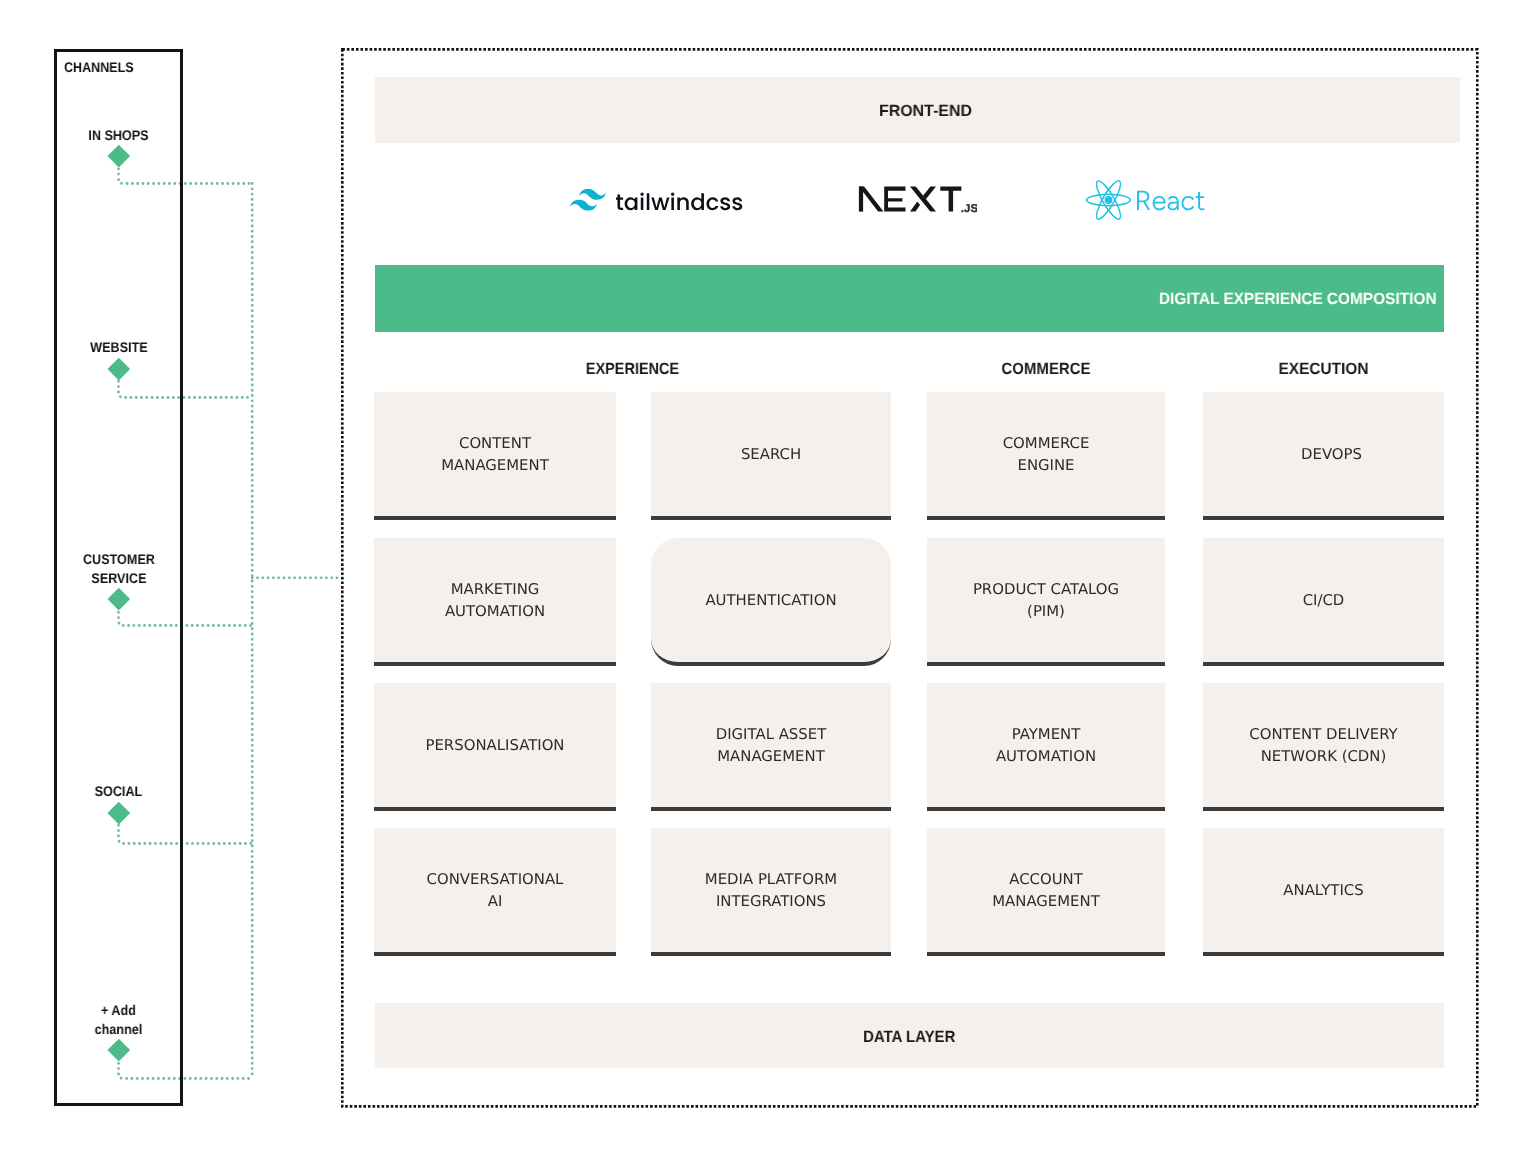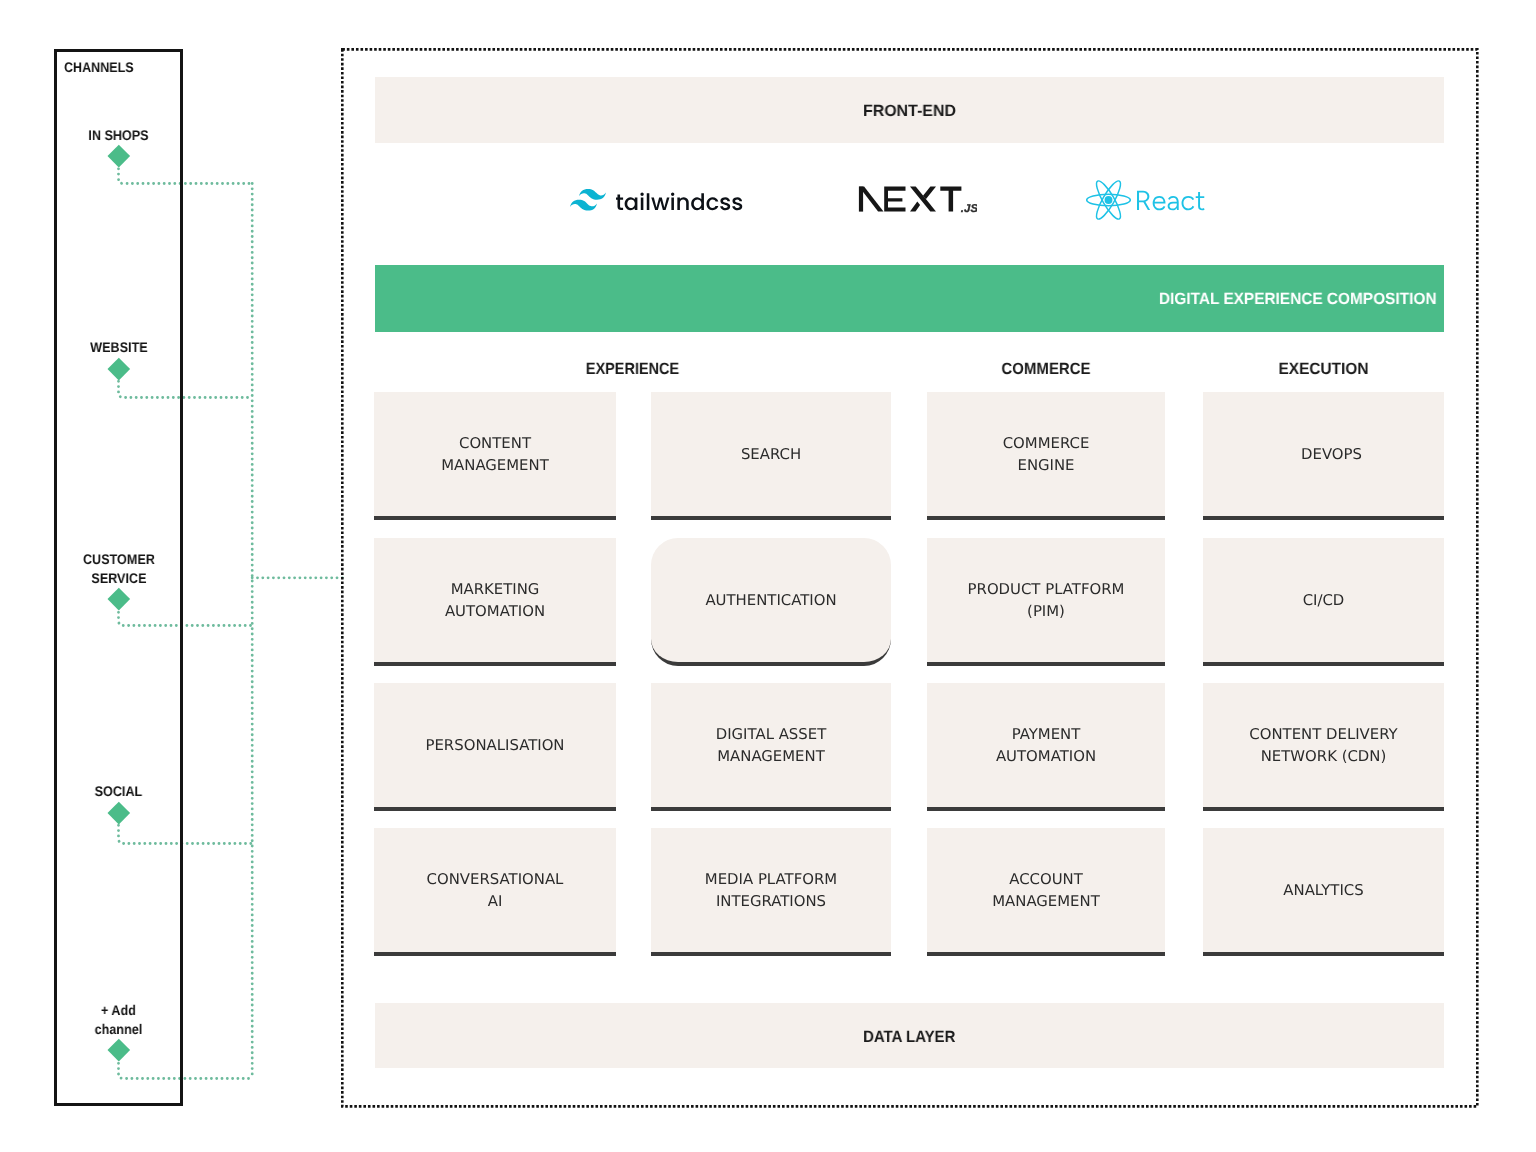--- a/index.html
+++ b/index.html
@@ -71,34 +71,34 @@
   <div class="channel" style="top:999.8px">
     <div class="channel-label">+ Add
 channel</div>
     <div class="diamond"></div>
   </div>
 
   <svg class="conn" width="1536" height="1152" style="left:0;top:0;" xmlns="http://www.w3.org/2000/svg">
     <rect x="342.3" y="49.4" width="1135" height="1057" fill="none" stroke="#121212" stroke-width="2.6" stroke-linecap="butt" stroke-dasharray="2.6 1.95"></rect>
   </svg>
 
-  <div class="bar" style="left:375px;top:77px;width:1069px;height:66px;">
+  <div class="bar" style="left:375px;top:77px;width:1069px;height:66px;padding-left:16px;">
     <span class="bar-label" style="transform:scaleX(0.979);">FRONT-END</span>
   </div>
 
   <div class="logo" style="left:570.3px;top:189.3px;align-items:flex-start;">
     <svg width="36" height="22.8" viewBox="0 0 54 34.2">
       <path fill="#0bb3d2" d="M27 0c-7.2 0-11.7 3.6-13.5 10.8 2.7-3.6 5.85-4.95 9.45-4.05 2.054.513 3.522 2.004 5.147 3.653C30.744 13.09 33.808 16.2 40.5 16.2c7.2 0 11.7-3.6 13.5-10.8-2.7 3.6-5.85 4.95-9.45 4.05-2.054-.513-3.522-2.004-5.147-3.653C36.756 3.11 33.692 0 27 0zM13.5 16.2C6.3 16.2 1.8 19.8 0 27c2.7-3.6 5.85-4.95 9.45-4.05 2.054.514 3.522 2.004 5.147 3.653C17.244 29.29 20.308 32.4 27 32.4c7.2 0 11.7-3.6 13.5-10.8-2.7 3.6-5.85 4.95-9.45 4.05-2.054-.513-3.522-2.004-5.147-3.653C23.256 19.31 20.192 16.2 13.5 16.2z"></path>
     </svg>
     <svg width="128" height="20" viewBox="0 -18 128 20" style="margin-left:9.5px;margin-top:2.3px;" role="img" aria-label="tailwindcss">
       <path fill="#0d1117" d="M4.07 -10.35V-3.46Q4.07 -2.76 4.4 -2.45Q4.72 -2.15 5.51 -2.15H7.1V0H5.06Q3.32 0 2.4 -0.81Q1.47 -1.63 1.47 -3.46V-10.35H0V-12.45H1.47V-15.55H4.07V-12.45H7.1V-10.35ZM14.49 -12.66Q15.96 -12.66 17.05 -12.08Q18.15 -11.5 18.8 -10.64V-12.45H21.4V0H18.8V-1.85Q18.15 -0.97 17.02 -0.38Q15.89 0.2 14.44 0.2Q12.84 0.2 11.5 -0.62Q10.17 -1.45 9.39 -2.93Q8.61 -4.41 8.61 -6.28Q8.61 -8.16 9.39 -9.61Q10.17 -11.05 11.51 -11.85Q12.86 -12.66 14.49 -12.66ZM15.03 -10.42Q14.03 -10.42 13.18 -9.93Q12.32 -9.45 11.79 -8.51Q11.25 -7.57 11.25 -6.28Q11.25 -4.99 11.79 -4.02Q12.32 -3.05 13.19 -2.54Q14.06 -2.03 15.03 -2.03Q16.02 -2.03 16.88 -2.53Q17.74 -3.03 18.27 -3.99Q18.8 -4.95 18.8 -6.24Q18.8 -7.53 18.27 -8.48Q17.74 -9.42 16.88 -9.92Q16.02 -10.42 15.03 -10.42ZM24.45 -15.75Q24.45 -16.45 24.93 -16.93Q25.4 -17.4 26.1 -17.4Q26.78 -17.4 27.26 -16.93Q27.73 -16.45 27.73 -15.75Q27.73 -15.05 27.26 -14.58Q26.78 -14.1 26.1 -14.1Q25.4 -14.1 24.93 -14.58Q24.45 -15.05 24.45 -15.75ZM27.37 -12.45V0H24.79V-12.45ZM33.34 -16.72V0H30.76V-16.72ZM53.45 -12.45 49.58 0H46.87L44.36 -9.2L41.86 0H39.14L35.26 -12.45H37.88L40.48 -2.44L43.12 -12.45H45.81L48.34 -2.49L50.92 -12.45ZM55.03 -15.75Q55.03 -16.45 55.51 -16.93Q55.98 -17.4 56.68 -17.4Q57.36 -17.4 57.83 -16.93Q58.31 -16.45 58.31 -15.75Q58.31 -15.05 57.83 -14.58Q57.36 -14.1 56.68 -14.1Q55.98 -14.1 55.51 -14.58Q55.03 -15.05 55.03 -15.75ZM57.95 -12.45V0H55.37V-12.45ZM72.73 -7.35V0H70.17V-6.96Q70.17 -8.63 69.34 -9.53Q68.5 -10.42 67.05 -10.42Q65.61 -10.42 64.76 -9.53Q63.91 -8.63 63.91 -6.96V0H61.34V-12.45H63.91V-11.03Q64.55 -11.8 65.53 -12.23Q66.51 -12.66 67.62 -12.66Q69.09 -12.66 70.25 -12.05Q71.42 -11.44 72.07 -10.24Q72.73 -9.04 72.73 -7.35ZM81.04 -12.66Q82.26 -12.66 83.45 -12.12Q84.64 -11.59 85.34 -10.71V-16.72H87.94V0H85.34V-1.88Q84.7 -0.97 83.59 -0.38Q82.47 0.2 81.02 0.2Q79.39 0.2 78.05 -0.62Q76.7 -1.45 75.92 -2.93Q75.15 -4.41 75.15 -6.28Q75.15 -8.16 75.92 -9.61Q76.7 -11.05 78.05 -11.85Q79.39 -12.66 81.04 -12.66ZM81.56 -10.42Q80.57 -10.42 79.71 -9.93Q78.85 -9.45 78.32 -8.51Q77.79 -7.57 77.79 -6.28Q77.79 -4.99 78.32 -4.02Q78.85 -3.05 79.72 -2.54Q80.59 -2.03 81.56 -2.03Q82.56 -2.03 83.42 -2.53Q84.28 -3.03 84.81 -3.99Q85.34 -4.95 85.34 -6.24Q85.34 -7.53 84.81 -8.48Q84.28 -9.42 83.42 -9.92Q82.56 -10.42 81.56 -10.42ZM96.57 -12.66Q98.83 -12.66 100.31 -11.58Q101.79 -10.51 102.31 -8.52H99.53Q99.19 -9.45 98.45 -9.97Q97.7 -10.49 96.57 -10.49Q94.99 -10.49 94.05 -9.37Q93.11 -8.25 93.11 -6.24Q93.11 -4.23 94.05 -3.1Q94.99 -1.97 96.57 -1.97Q98.81 -1.97 99.53 -3.93H102.31Q101.77 -2.03 100.28 -0.92Q98.78 0.2 96.57 0.2Q94.78 0.2 93.41 -0.6Q92.03 -1.4 91.25 -2.86Q90.47 -4.32 90.47 -6.24Q90.47 -8.16 91.25 -9.62Q92.03 -11.07 93.41 -11.87Q94.78 -12.66 96.57 -12.66ZM104.21 -3.82H106.88Q106.94 -3.03 107.63 -2.5Q108.32 -1.97 109.36 -1.97Q110.45 -1.97 111.05 -2.38Q111.64 -2.8 111.64 -3.46Q111.64 -4.16 110.98 -4.5Q110.31 -4.84 108.86 -5.24Q107.46 -5.63 106.58 -5.99Q105.7 -6.35 105.06 -7.1Q104.41 -7.84 104.41 -9.06Q104.41 -10.06 105 -10.88Q105.59 -11.71 106.68 -12.18Q107.78 -12.66 109.2 -12.66Q111.33 -12.66 112.63 -11.58Q113.93 -10.51 114.02 -8.66H111.44Q111.37 -9.49 110.76 -9.99Q110.15 -10.49 109.11 -10.49Q108.1 -10.49 107.55 -10.1Q107.01 -9.72 107.01 -9.09Q107.01 -8.59 107.37 -8.25Q107.73 -7.91 108.25 -7.72Q108.77 -7.53 109.79 -7.23Q111.15 -6.87 112.02 -6.5Q112.89 -6.12 113.52 -5.4Q114.15 -4.68 114.18 -3.48Q114.18 -2.42 113.59 -1.58Q113 -0.75 111.93 -0.27Q110.85 0.2 109.41 0.2Q107.94 0.2 106.77 -0.33Q105.61 -0.86 104.93 -1.77Q104.25 -2.69 104.21 -3.82ZM116.28 -3.82H118.94Q119.01 -3.03 119.7 -2.5Q120.39 -1.97 121.43 -1.97Q122.51 -1.97 123.11 -2.38Q123.71 -2.8 123.71 -3.46Q123.71 -4.16 123.05 -4.5Q122.38 -4.84 120.93 -5.24Q119.53 -5.63 118.65 -5.99Q117.77 -6.35 117.12 -7.1Q116.48 -7.84 116.48 -9.06Q116.48 -10.06 117.07 -10.88Q117.66 -11.71 118.75 -12.18Q119.85 -12.66 121.27 -12.66Q123.4 -12.66 124.7 -11.58Q126 -10.51 126.09 -8.66H123.51Q123.44 -9.49 122.83 -9.99Q122.22 -10.49 121.18 -10.49Q120.16 -10.49 119.62 -10.1Q119.08 -9.72 119.08 -9.09Q119.08 -8.59 119.44 -8.25Q119.8 -7.91 120.32 -7.72Q120.84 -7.53 121.86 -7.23Q123.22 -6.87 124.09 -6.5Q124.96 -6.12 125.59 -5.4Q126.22 -4.68 126.24 -3.48Q126.24 -2.42 125.66 -1.58Q125.07 -0.75 123.99 -0.27Q122.92 0.2 121.48 0.2Q120.01 0.2 118.84 -0.33Q117.68 -0.86 117 -1.77Q116.32 -2.69 116.28 -3.82Z"></path>
     </svg>
   </div>
 
-  <div class="logo" style="left:857px;top:184px;font-style:italic;">
+  <div class="logo" style="left:857px;top:184px;">
     <svg width="120" height="32" viewBox="0 0 120 32" role="img" aria-label="NEXT.JS">
       <title>NEXT</title>
       <g fill="#161616">
 
         <path d="M1.9 2.6 H6.1 V27.6 H1.9 Z"></path>
 
         <path d="M1.9 2.6 H7.1 L26.5 27.6 H21.1 Z"></path>
 
         <path d="M27.2 2.6 H48.5 V6.85 H31.0 V14.3 H45.4 V17.5 H31.0 V23.5 H48.5 V27.6 H27.2 Z"></path>
 
@@ -152,21 +152,21 @@
         <div class="card-label">DEVOPS</div>
       </div>
       <div class="card" style="left: 374px; top: 537.5px; width: 242px; height: 128px;">
         <div class="card-label">MARKETING
 AUTOMATION</div>
       </div>
       <div class="card" style="left: 651px; top: 537.5px; width: 240px; height: 128px; border-radius: 27px;">
         <div class="card-label">AUTHENTICATION</div>
       </div>
       <div class="card" style="left: 927px; top: 537.5px; width: 238px; height: 128px;">
-        <div class="card-label">PRODUCT PLATFORM
+        <div class="card-label">PRODUCT CATALOG
 (PIM)</div>
       </div>
       <div class="card" style="left: 1203px; top: 537.5px; width: 241px; height: 128px;">
         <div class="card-label">CI/CD</div>
       </div>
       <div class="card" style="left: 374px; top: 683px; width: 242px; height: 128px;">
         <div class="card-label">PERSONALISATION</div>
       </div>
       <div class="card" style="left: 651px; top: 683px; width: 240px; height: 128px;">
         <div class="card-label">DIGITAL ASSET

